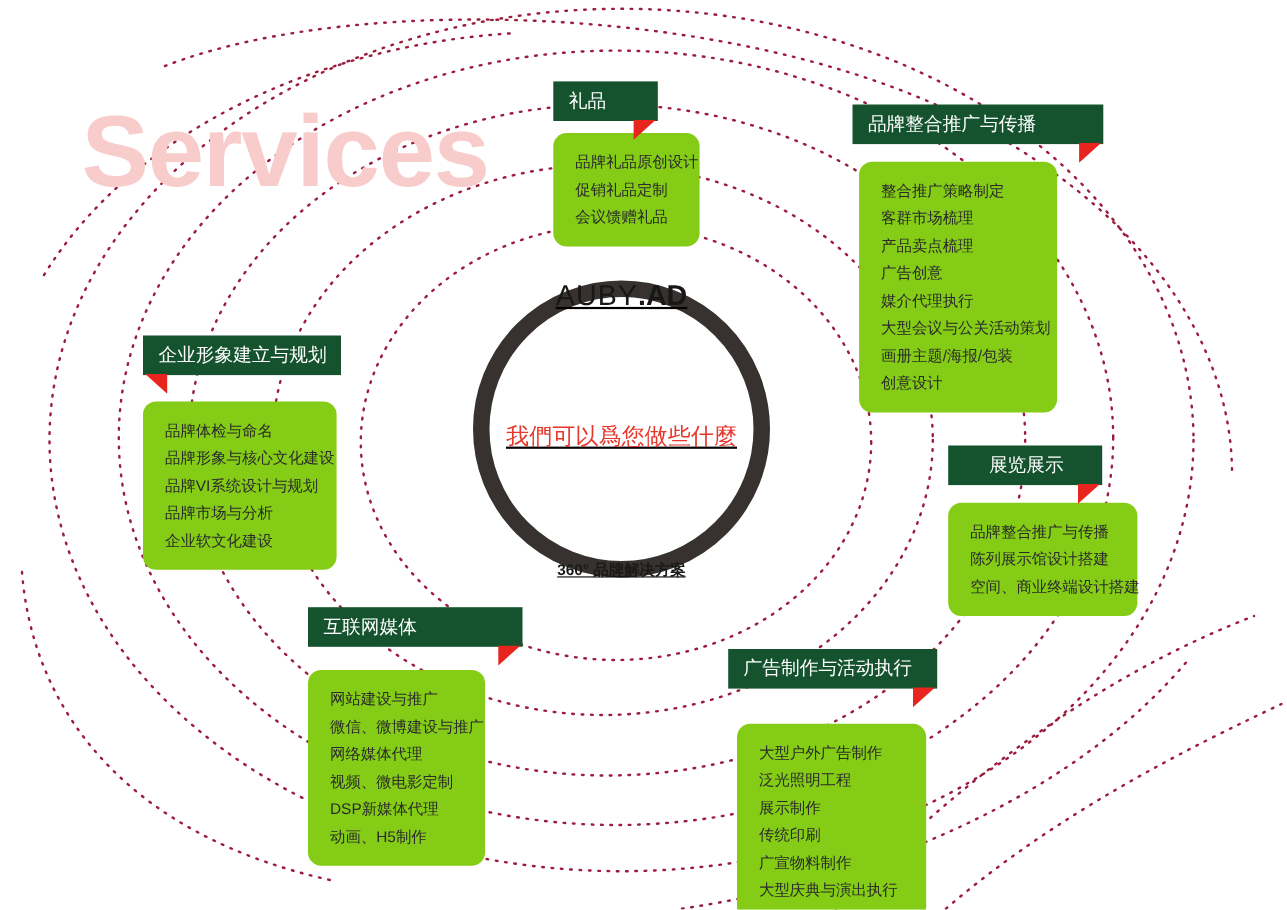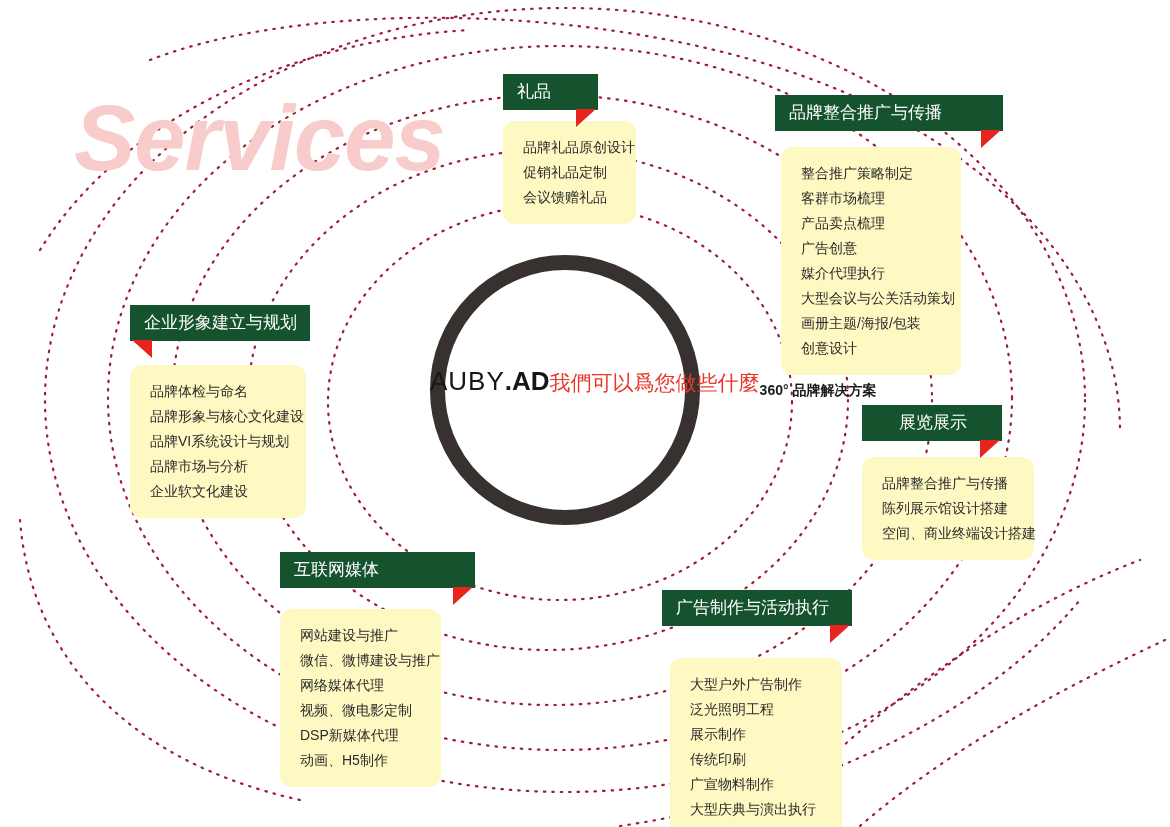--- a/index.html
+++ b/index.html
@@ -27,21 +27,20 @@
     position: absolute;
     left: 74px;
     top: 92px;
     font-family: "Liberation Sans", "DejaVu Sans", sans-serif;
     font-size: 92px;
     font-weight: bold;
     color: #f8ccca;
     letter-spacing: -1px;
     line-height: 1;
     white-space: nowrap;
-    font-style: italic;
   }
 
   
   #center-ring {
     position: absolute;
     left: 430px;
     top: 255px;
     width: 270px;
     height: 270px;
     border-radius: 50%;
@@ -49,23 +48,25 @@
     box-sizing: border-box;
     background: transparent;
   }
   #center-content {
     position: absolute;
     left: 430px;
     top: 255px;
     width: 270px;
     height: 270px;
     display: flex;
+    flex-direction: column;
     align-items: center;
     justify-content: space-between;
     box-sizing: border-box;
+    text-decoration: underline;
   }
   #logo-wordmark {
     font-family: "Liberation Sans", "DejaVu Sans", sans-serif;
     font-size: 26px;
     color: #171717;
     letter-spacing: 1px;
     line-height: 1;
     margin-bottom: 18px;
     white-space: nowrap;
   }
@@ -117,21 +118,21 @@
   .svc-label.tail-left .tail {
     right: auto;
     left: 2px;
     border-left: none;
     border-right: 20px solid #e8241f;
     border-bottom: 18px solid transparent;
   }
 
   .svc-box {
     position: absolute;
-    background: #fef9c3;
+    background: #84cc16;
     border-radius: 12px;
     padding: 14px 18px 14px 20px;
     box-sizing: border-box;
     z-index: 3;
   }
   .svc-box .item {
     font-family: "Liberation Sans", "DejaVu Sans", sans-serif;
     font-size: 14px;
     color: #2b2b2b;
     line-height: 25px;

